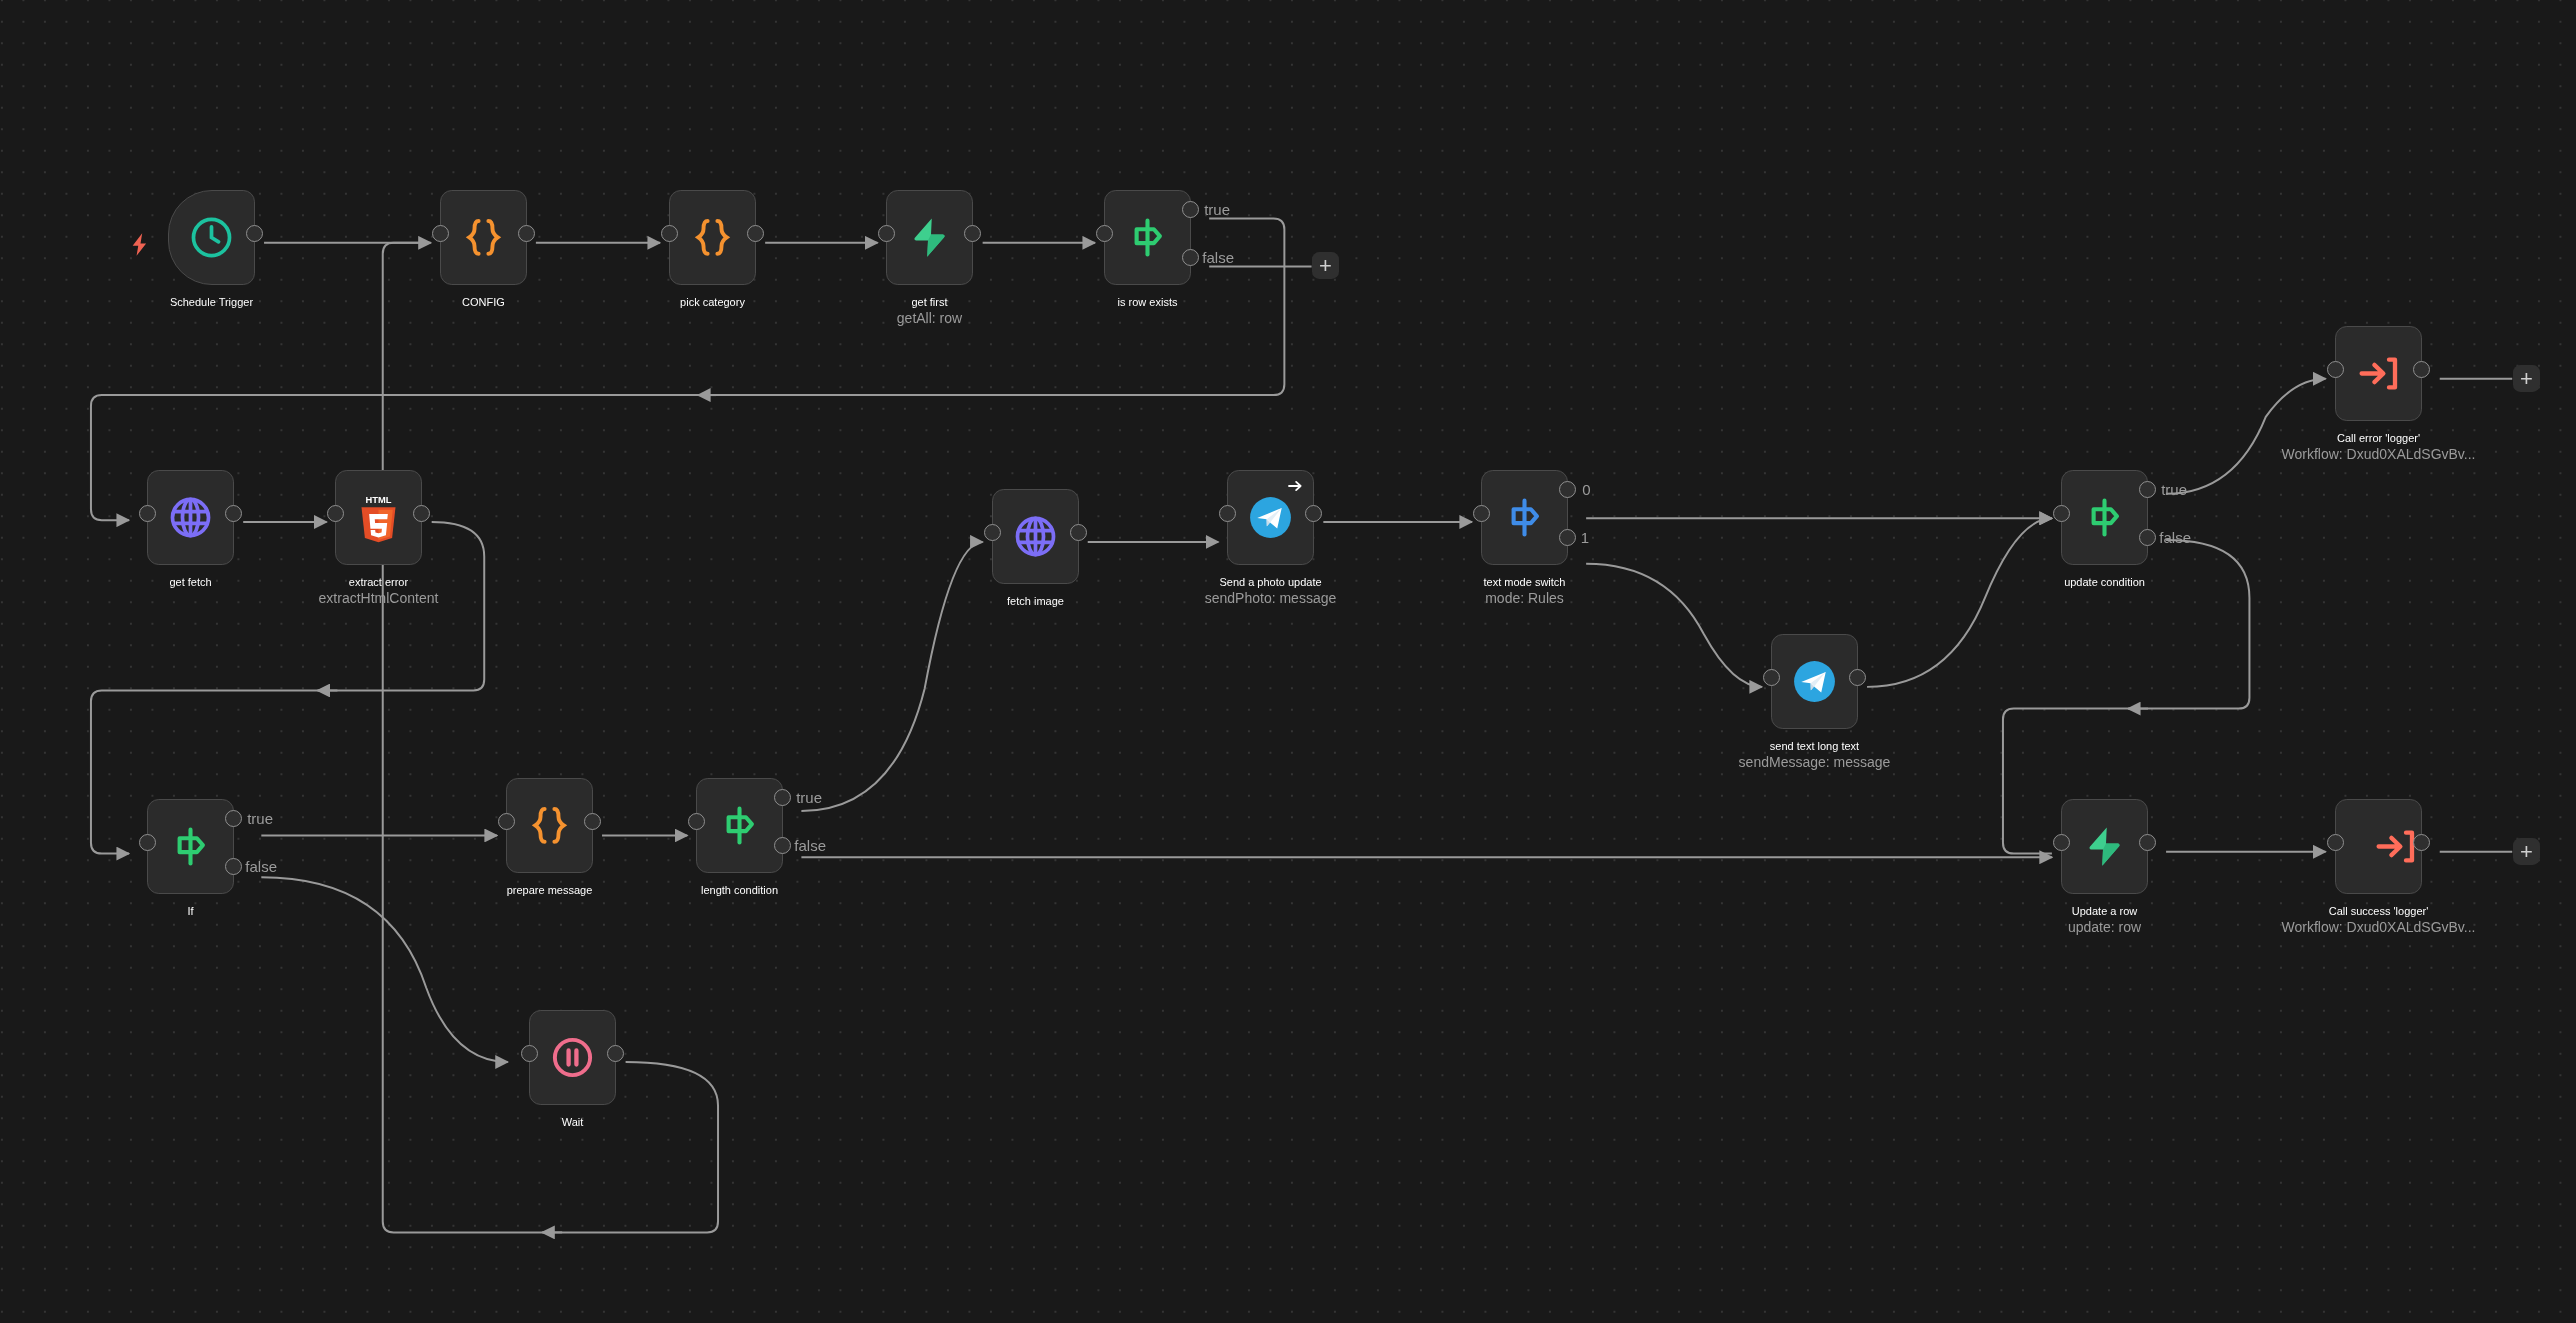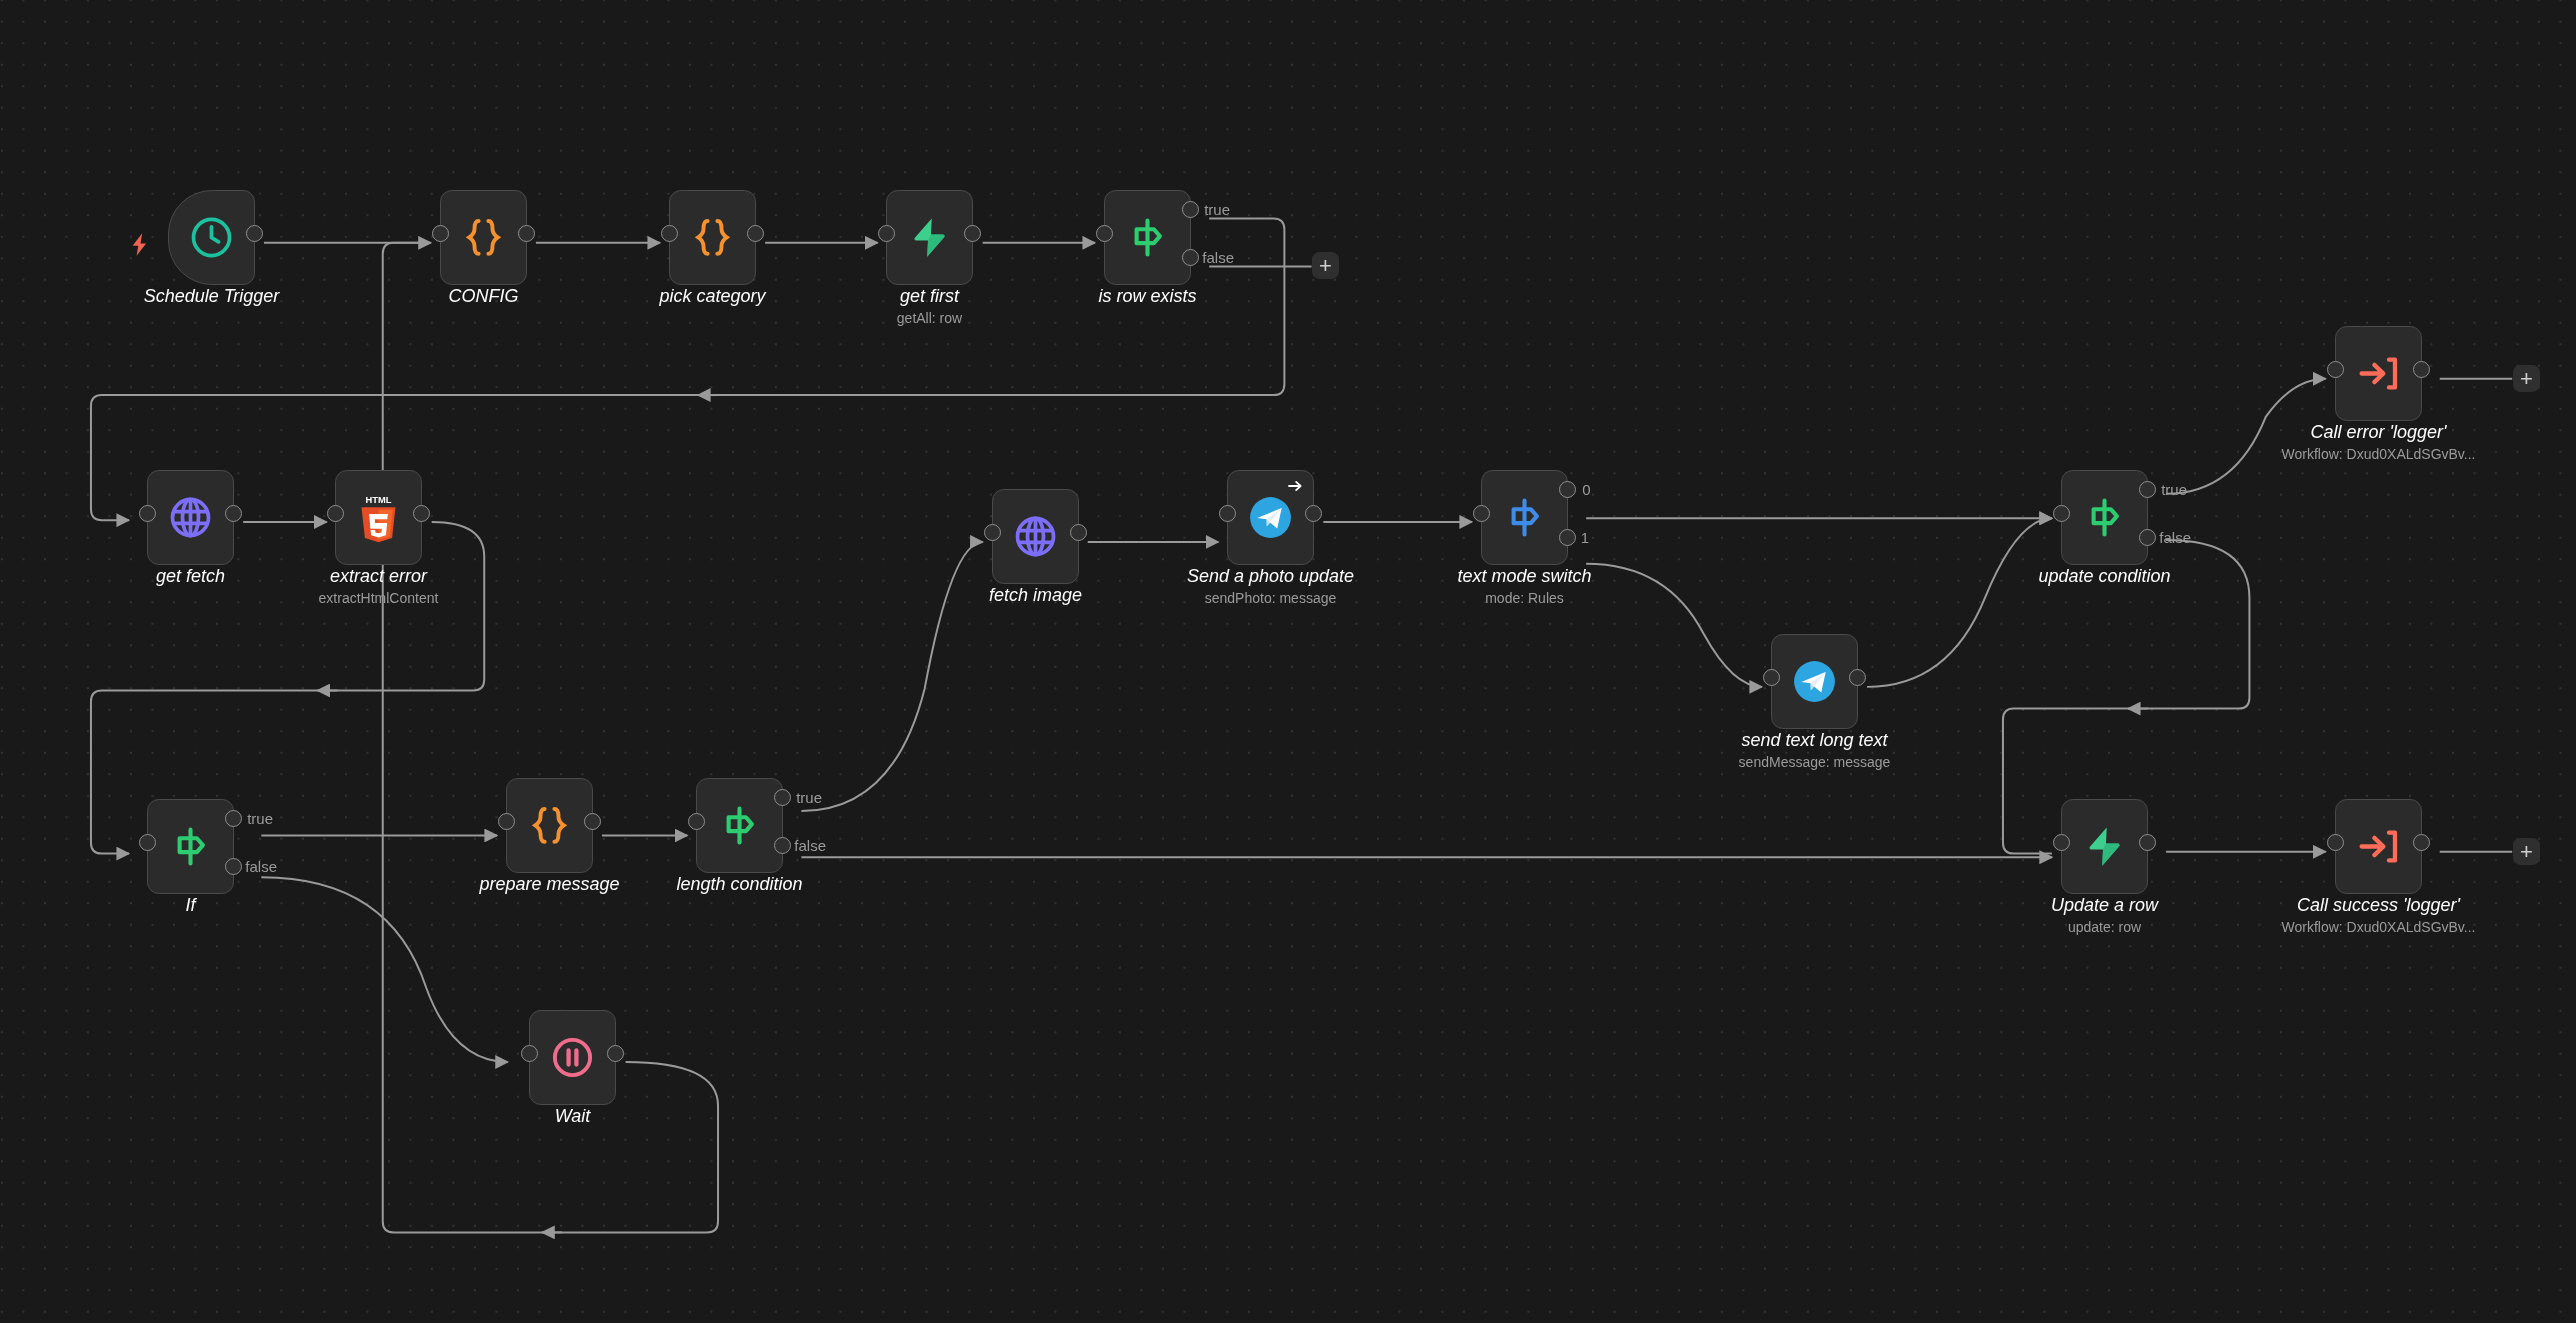--- a/index.html
+++ b/index.html
@@ -51,29 +51,28 @@
   }
   .node-icon {
     width: 51px;
     height: 51px;
     display: flex;
     align-items: center;
     justify-content: center;
   }
   .node-label {
     position: absolute;
-    top: 94px;
+    top: 100px;
     left: 50%;
     transform: translateX(-50%);
     white-space: nowrap;
     color: #ffffff;
-    font-size: 18px;
+    font-size: 11px;
     line-height: 22px;
     text-align: center;
-    font-style: italic;
   }
   .node-sub {
     position: absolute;
     top: 118px;
     left: 50%;
     transform: translateX(-50%);
     white-space: nowrap;
     color: #9b9b9b;
     font-size: 14px;
     line-height: 18px;
@@ -468,21 +467,21 @@
         <path d="M11.2 13.6 L10.8 22.2 L19.8 11.9 C20.3 11.3 19.9 10.4 19.1 10.4
                  L12.8 10.4 Z" fill="#2bb67a" opacity="0.85"></path>
       </svg>
     </span>
     <span class="port in"></span>
     <span class="port out"></span>
     <span class="node-label">Update a row</span>
     <span class="node-sub">update: row</span>
   </div>
 
-  <div class="node" style="left:2335px; top:799px;">
+  <div class="node" style="left:2335px; top:799px;justify-content:flex-end;">
     <span class="node-icon">
       <svg width="45" height="45" viewBox="0 0 24 24">
         <path d="M3 12 H14 M9.8 7.4 L14.6 12 L9.8 16.6" fill="none" stroke="#ff6d5a" stroke-width="2.3" stroke-linecap="round" stroke-linejoin="round"></path>
         <path d="M17.6 4.6 H20.8 V19.4 H17.6" fill="none" stroke="#ff6d5a" stroke-width="2.3" stroke-linecap="round" stroke-linejoin="round"></path>
       </svg>
     </span>
     <span class="port in"></span>
     <span class="port out"></span>
     <span class="node-label">Call success 'logger'</span>
     <span class="node-sub">Workflow: Dxud0XALdSGvBv...</span>

